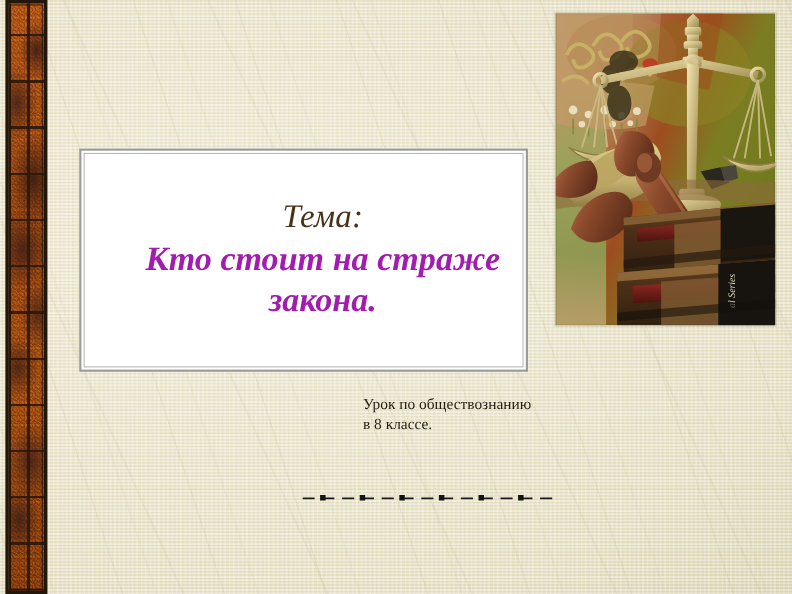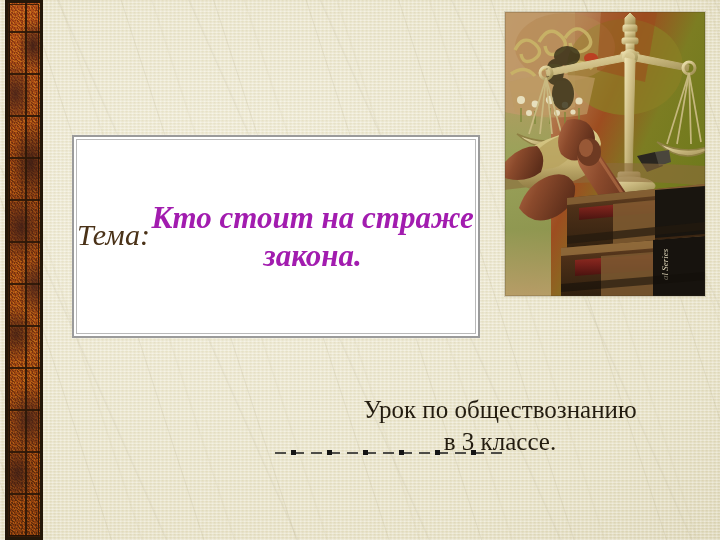--- a/index.html
+++ b/index.html
@@ -92,22 +92,22 @@
     box-sizing:border-box;
     background:#ffffff;
     border:2px solid #9b9b9b;
     padding:2px;
   }
   #title-box .inner-frame{
     width:100%; height:100%;
     box-sizing:border-box;
     border:1px solid #b9b9b9;
     background:#ffffff;
-    display:flex; flex-direction:row;
-    align-items:center; justify-content:center;
+    display:flex; flex-direction:column;
+    align-items:center; justify-content:center;padding-left:35px;
   }
   .title-line-1{
     color:#4a3218;
     font-style:italic;
     font-weight:400;
     font-size:30px;
     line-height:1.06;
     letter-spacing:.2px;
     text-align:center;
     margin-bottom:3px;
@@ -130,26 +130,25 @@
     overflow:hidden;
     box-shadow:0 0 0 1px rgba(120,110,80,.25);
   }
   #law-photo svg{display:block;width:200px;height:284px;}
 
   
   #subtitle{
     position:absolute;
     left:330px; top:360px;
     width:340px;
-    text-align:center;
+    text-align:left;
     color:#231c10;
-    font-size:25px;
+    font-size:14px;
     line-height:1.28;
     font-family:"Liberation Serif", serif;
-    margin-top:34px;
   }
   #subtitle .line{display:block;}
 
   
   #divider{
     position:absolute;
     left:275px; top:448px;
     width:232px; height:10px;
   }
   #divider svg{display:block;}
@@ -324,21 +323,21 @@
 
   <div id="title-box">
     <div class="inner-frame">
       <div class="title-line-1">Тема:</div>
       <div class="title-line-2">Кто стоит на страже закона.</div>
     </div>
   </div>
 
   <div id="subtitle">
     <span class="line">Урок по обществознанию</span>
-    <span class="line">в 3 классе.</span>
+    <span class="line">в 8 классе.</span>
   </div>
 
   <div id="divider">
     <svg width="232" height="10" viewBox="0 0 232 10" xmlns="http://www.w3.org/2000/svg">
       <line x1="0" y1="5" x2="232" y2="5" stroke="#1a1a1a" stroke-width="1.6" stroke-dasharray="11 7"></line>
       <rect x="16" y="2" width="5" height="5" fill="#141414"></rect>
       <rect x="52" y="2" width="5" height="5" fill="#141414"></rect>
       <rect x="88" y="2" width="5" height="5" fill="#141414"></rect>
       <rect x="124" y="2" width="5" height="5" fill="#141414"></rect>
       <rect x="160" y="2" width="5" height="5" fill="#141414"></rect>

